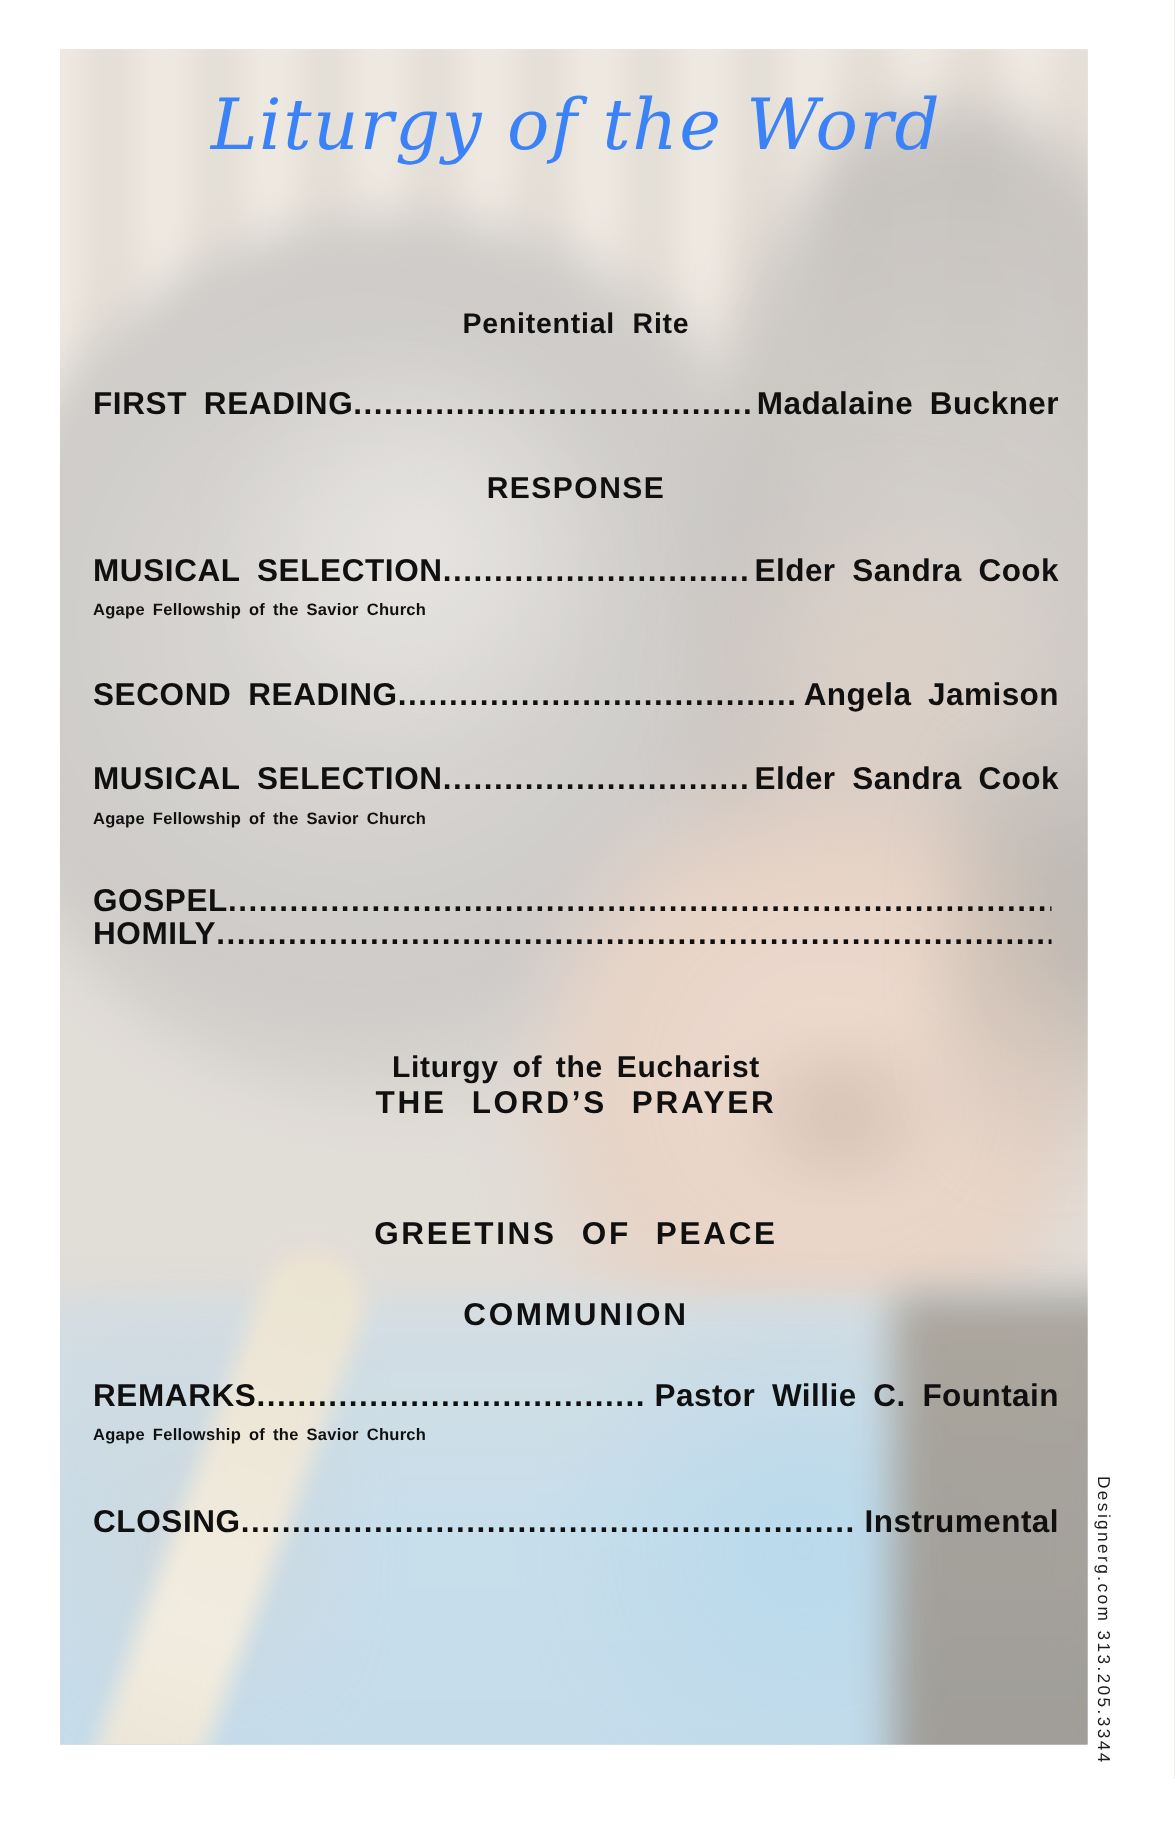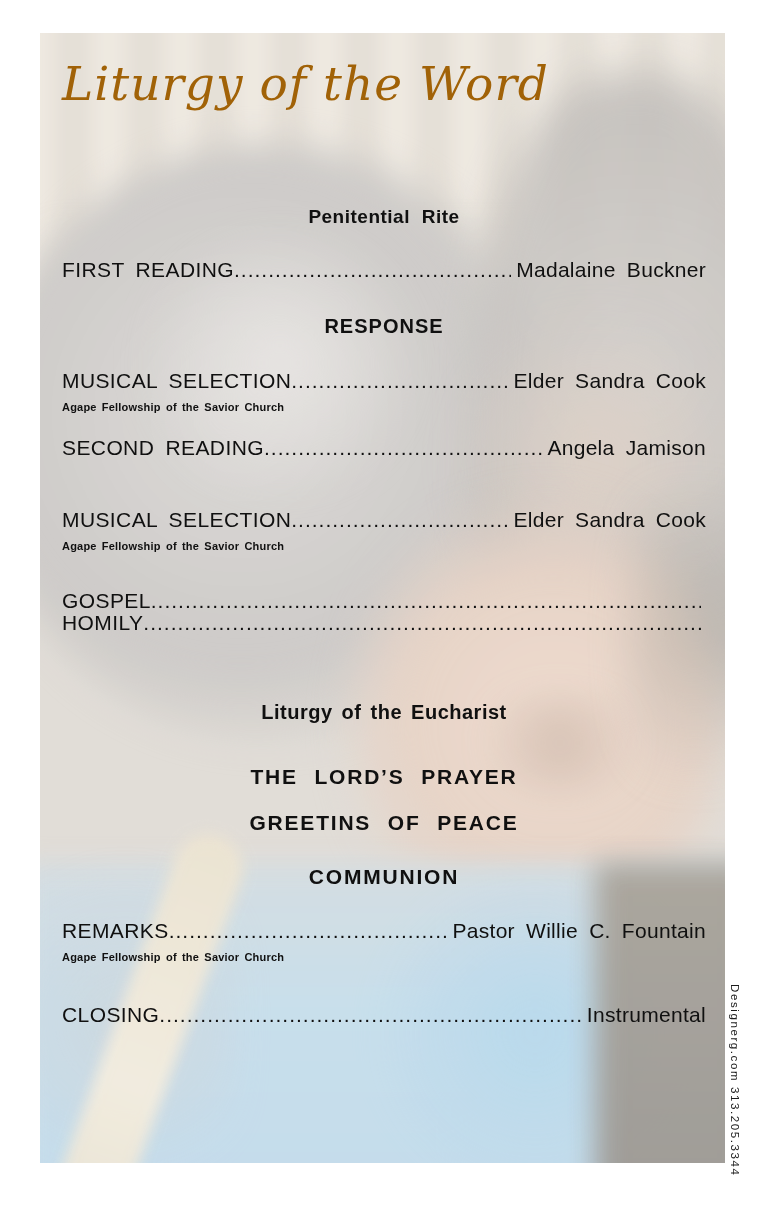--- a/index.html
+++ b/index.html
@@ -83,32 +83,32 @@
     background:linear-gradient(#978f83,#89827a);
     filter:blur(14px);opacity:.9;
   }
   .wash{
     left:0;top:0;width:685px;height:1130px;
     background:rgba(255,255,255,0.16);
   }
   
   .content{position:absolute;left:0;top:0;width:783px;height:1220px;z-index:2;color:#101010;}
   .title{
-    position:absolute;left:62px;top:56px;width:644px;text-align:left;
+    position:absolute;left:62px;top:56px;width:644px;text-align:center;
     font-family:"DejaVu Serif","Liberation Serif",serif;font-style:italic;
-    font-size:47px;letter-spacing:1px;color:#a16207;
+    font-size:47px;letter-spacing:1px;color:#3b82f6;
   }
   .heading{
     position:absolute;left:62px;width:644px;text-align:center;
     font-weight:bold;font-size:20px;letter-spacing:.5px;word-spacing:6px;white-space:nowrap;
   }
   .heading.wide{letter-spacing:1.8px;word-spacing:9px;font-size:21px;}
   .entry{
     position:absolute;left:62px;width:644px;display:flex;align-items:baseline;
-    font-weight:normal;font-size:21px;line-height:1.15;white-space:nowrap;
+    font-weight:bold;font-size:21px;line-height:1.15;white-space:nowrap;
   }
   .entry .label{letter-spacing:.4px;word-spacing:5px;flex:0 0 auto;}
   .entry .leader{flex:1 1 auto;overflow:hidden;letter-spacing:1px;margin-right:5px;}
   .entry .name{flex:0 0 auto;letter-spacing:.3px;word-spacing:5px;text-align:right;}
   .sub{
     position:absolute;left:62px;width:644px;text-align:left;
     font-weight:bold;font-size:11px;letter-spacing:.2px;word-spacing:2px;white-space:nowrap;
   }
   .credit{
     position:absolute;left:729px;top:984px;
@@ -151,21 +151,21 @@
 
   <div class="heading" style="top:315px;letter-spacing:1px;">RESPONSE</div>
 
   <div class="entry" style="top:369px;">
     <span class="label">MUSICAL SELECTION</span>
     <span class="leader">....................................................................................................</span>
     <span class="name">Elder Sandra Cook</span>
   </div>
   <div class="sub" style="top:401px;">Agape Fellowship of the Savior Church</div>
 
-  <div class="entry" style="top:436px;">
+  <div class="entry" style="top:452px;">
     <span class="label">SECOND READING</span>
     <span class="leader">....................................................................................................</span>
     <span class="name">Angela Jamison</span>
   </div>
 
   <div class="entry" style="top:508px;">
     <span class="label">MUSICAL SELECTION</span>
     <span class="leader">....................................................................................................</span>
     <span class="name">Elder Sandra Cook</span>
   </div>
@@ -175,21 +175,21 @@
     <span class="label">GOSPEL</span>
     <span class="leader">....................................................................................................</span>
   </div>
 
   <div class="entry" style="top:611px;">
     <span class="label">HOMILY</span>
     <span class="leader">....................................................................................................</span>
   </div>
 
   <div class="heading" style="top:701px;word-spacing:3px;">Liturgy of the Eucharist</div>
-  <div class="heading wide" style="top:765px;">THE LORD’S PRAYER</div>
+  <div class="heading wide" style="top:724px;">THE LORD’S PRAYER</div>
   <div class="heading wide" style="top:811px;">GREETINS OF PEACE</div>
   <div class="heading wide" style="top:865px;">COMMUNION</div>
 
   <div class="entry" style="top:919px;justify-content:space-between;">
     <span class="label">REMARKS</span>
     <span class="leader">....................................................................................................</span>
     <span class="name">Pastor Willie C. Fountain</span>
   </div>
   <div class="sub" style="top:951px;">Agape Fellowship of the Savior Church</div>
 

